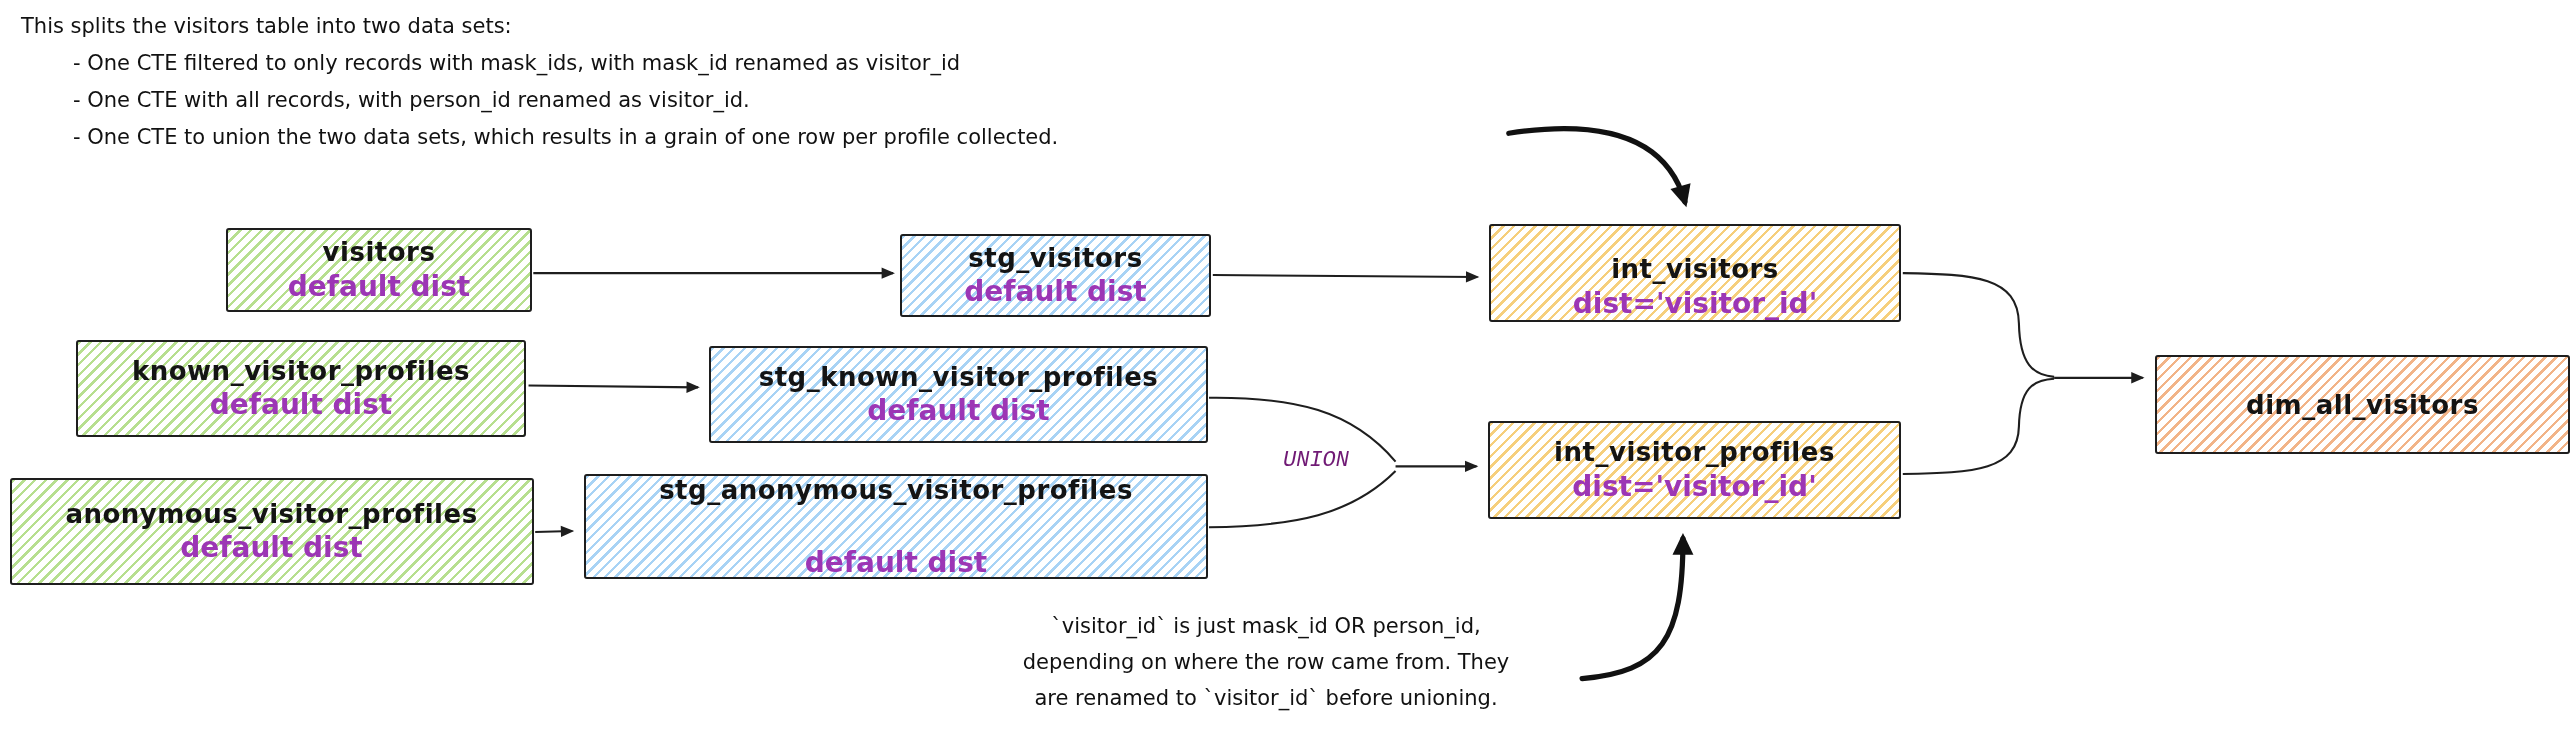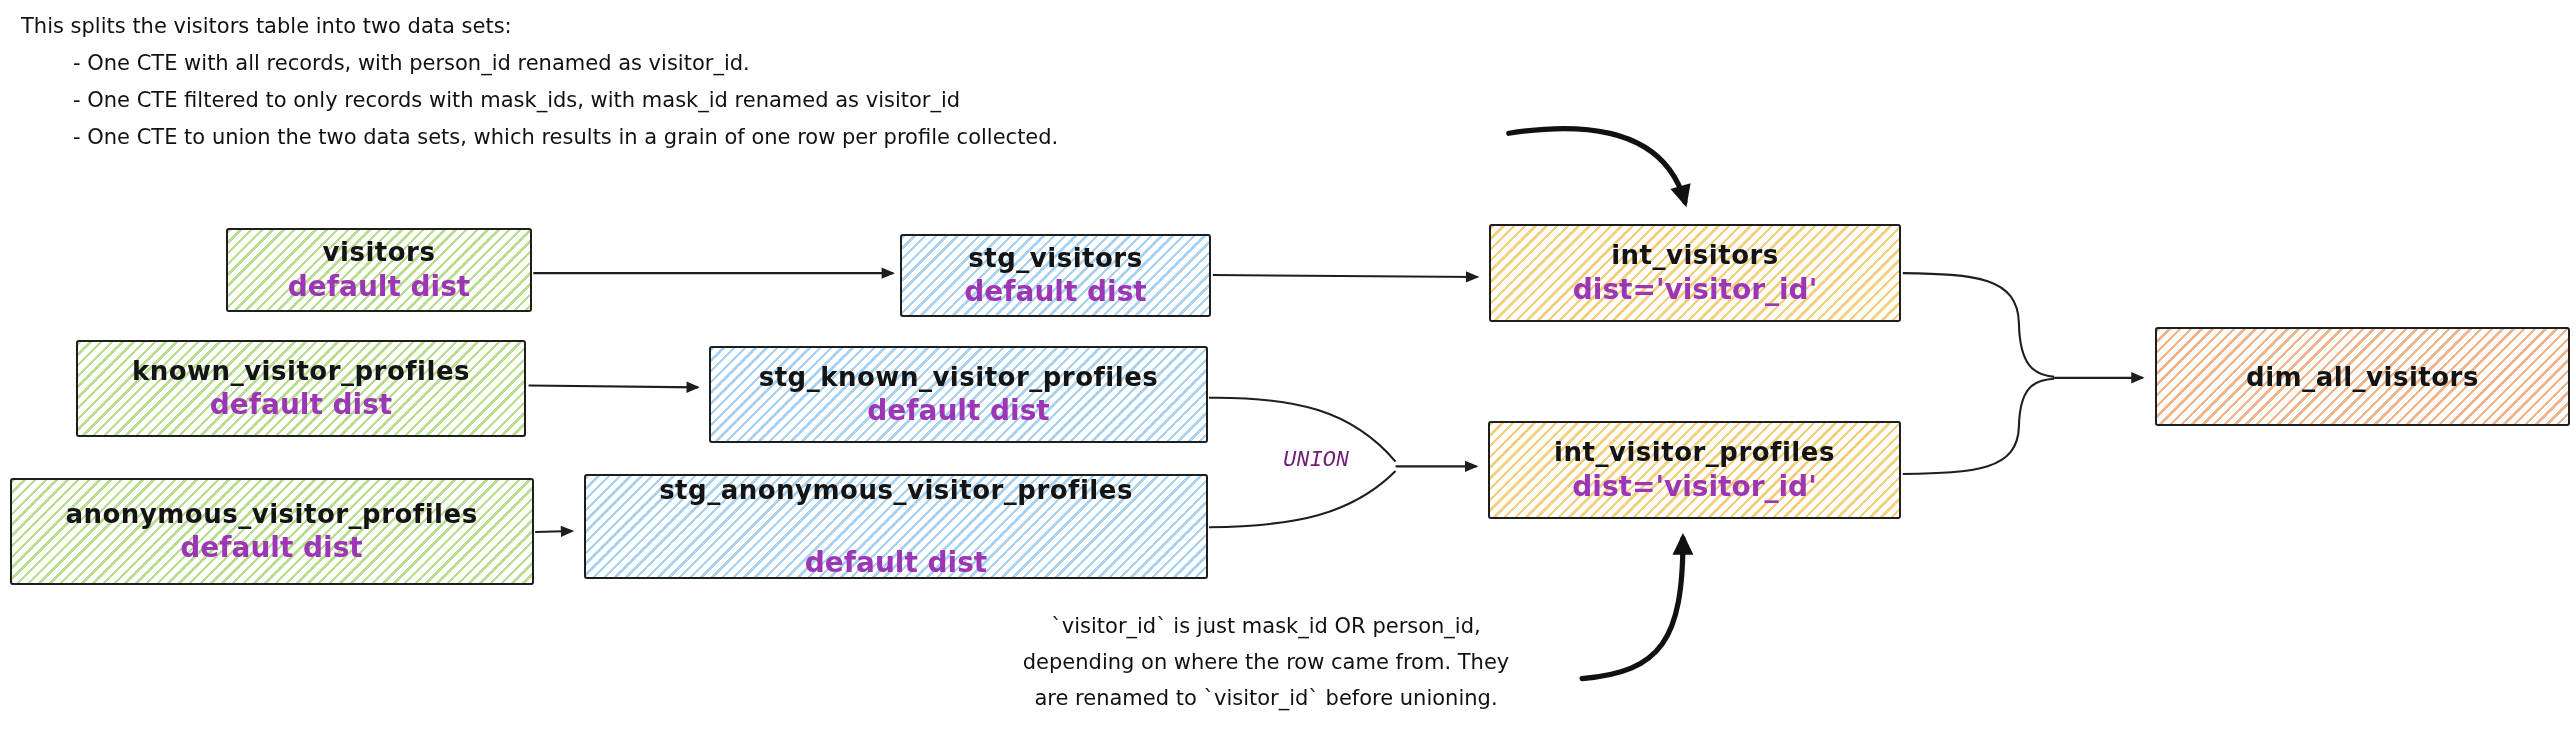--- a/index.html
+++ b/index.html
@@ -40,29 +40,29 @@
     align-items: center; justify-content: center;
     gap: 2.9px;
     background-color: #fff;
   }
   .node .title { font-size: 26px; font-weight: bold; color: #141414; letter-spacing: 0.5px; }
   .node .subtitle { font-size: 28px; font-weight: bold; color: #9c36b5; }
 
   .fill-green  { background-image: repeating-linear-gradient(135deg, #b7df8f 0 2.4px, rgba(0,0,0,0) 2.4px 7.6px); }
   .fill-blue   { background-image: repeating-linear-gradient(135deg, #a8d3f5 0 2.4px, rgba(0,0,0,0) 2.4px 7.6px); }
   .fill-yellow { background-image: repeating-linear-gradient(135deg, #f6cf7c 0 2.4px, rgba(0,0,0,0) 2.4px 7.6px); }
-  .fill-orange { background-image: repeating-linear-gradient(135deg, #f2b488 0 2.4px, rgba(0,0,0,0) 2.4px 7.6px); }
+  .fill-orange { background-image: repeating-linear-gradient(135deg, #f2b488 0 2.4px, rgba(0,0,0,0) 2.4px 7.6px); margin-top: 28px; }
 
   .node-visitors              { left: 226px;  top: 228px; width: 306px; height: 84px;  }
   .node-known                 { left: 76px;   top: 340px; width: 450px; height: 97px; }
   .node-anonymous             { left: 9.5px;   top: 478px; width: 524px; height: 107px; }
   .node-stg-visitors          { left: 900px;  top: 234px; width: 311px; height: 83px;  }
   .node-stg-known             { left: 709px;  top: 346px; width: 499px; height: 97px; text-align: right; }
   .node-stg-anonymous         { left: 584px;  top: 474px; width: 624px; height: 105px; gap: 41px; }
-  .node-int-visitors          { left: 1489px; top: 224px; width: 412px; height: 98px; }
+  .node-int-visitors          { left: 1489px; top: 224px; width: 412px; height: 98px; justify-content: flex-end; }
   .node-int-visitor-profiles  { left: 1488px; top: 421px; width: 413px; height: 98px; }
   .node-dim-all-visitors      { left: 2155px; top: 327px; width: 415px; height: 99px; }
 
   
   svg.edge-layer {
     position: absolute; left: 0; top: 0;
     pointer-events: none;
   }
   .edge   { fill: none; stroke: #1e1e1e; stroke-width: 2.2px; }
   .edge-thick { fill: none; stroke: #111; stroke-width: 5.5px; stroke-linecap: round; }
@@ -92,22 +92,22 @@
   <path class="edge" d="M 1999 287 C 2075 288 2120 291 2121 340 C 2122 383 2136 394 2158 396"></path>
   <path class="edge" d="M 1999 498 C 2075 497 2120 494 2121 448 C 2122 408 2136 399 2158 398"></path>
   <path class="edge" d="M 2158 397 L 2251 397" marker-end="url(#arrow)"></path>
 
   <path class="edge-thick" d="M 1585 140 C 1690 124 1752 148 1770 212" marker-end="url(#arrow-big)"></path>
   <path class="edge-thick" d="M 1662 713 C 1745 706 1768 672 1768 566" marker-end="url(#arrow-big)"></path>
 </svg>
 
 <div class="anno-top">
   <div>This splits the visitors table into two data sets:</div>
+  <div class="bullet">- One CTE filtered to only records with mask_ids, with mask_id renamed as visitor_id</div>
   <div class="bullet">- One CTE with all records, with person_id renamed as visitor_id.</div>
-  <div class="bullet">- One CTE filtered to only records with mask_ids, with mask_id renamed as visitor_id</div>
   <div class="bullet">- One CTE to union the two data sets, which results in a grain of one row per profile collected.</div>
 </div>
 
 <div class="anno-bottom">
   <div>`visitor_id` is just mask_id OR person_id,</div>
   <div>depending on where the row came from. They</div>
   <div>are renamed to `visitor_id` before unioning.</div>
 </div>
 
 <div class="union-label">UNION</div>

